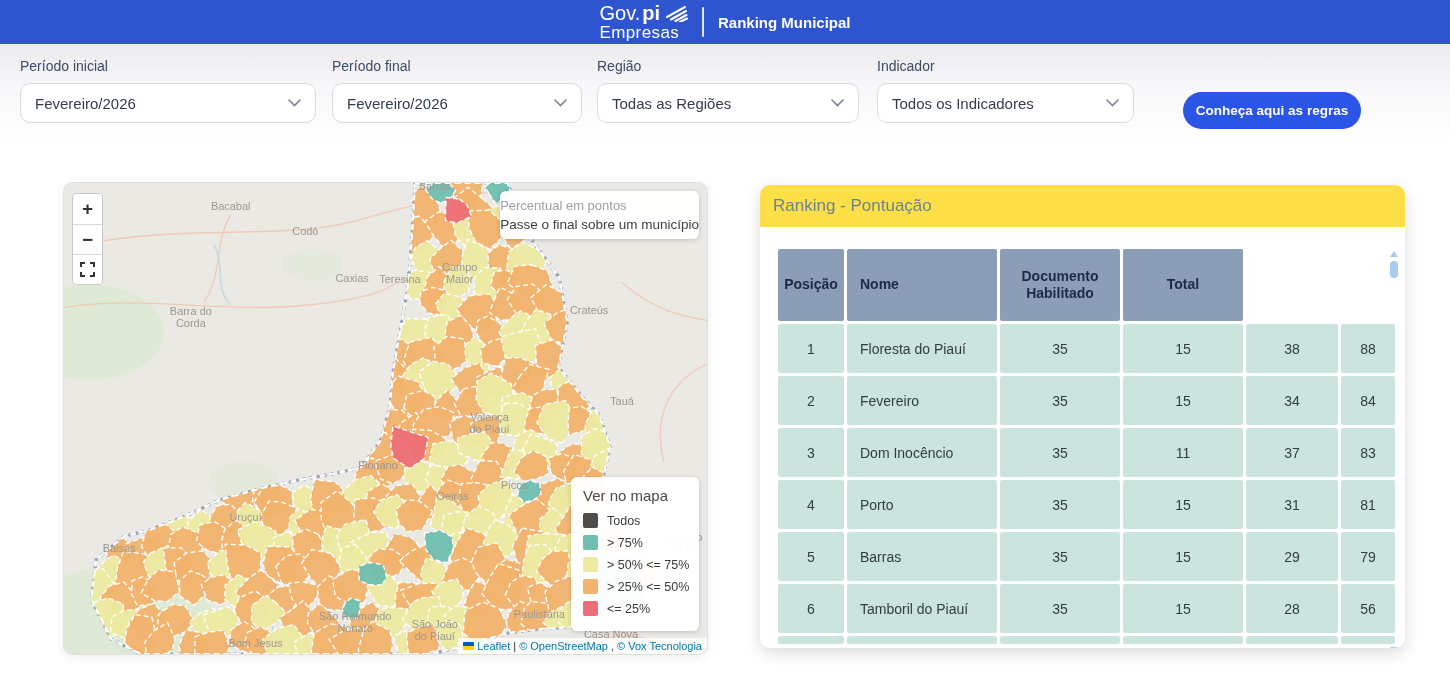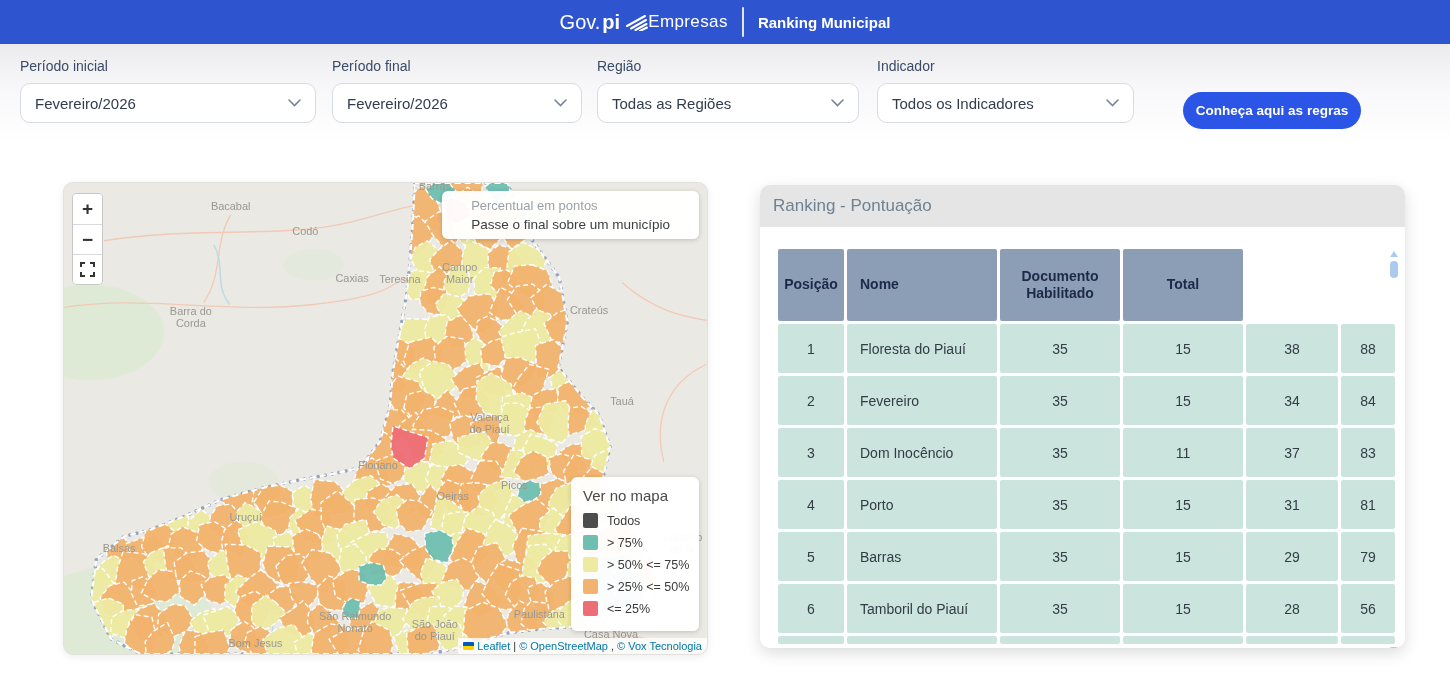--- a/index.html
+++ b/index.html
@@ -11,21 +11,21 @@
   }
   *{box-sizing:border-box;margin:0;padding:0;}
   html,body{width:1450px;height:675px;overflow:hidden;background:#fff;
     font-family:"Liberation Sans",sans-serif;}
   .stage{position:relative;width:1450px;height:675px;background:#fff;}
 
   
   .header{position:absolute;top:0;left:0;width:100%;height:44px;background:var(--header-blue);
     display:flex;align-items:center;justify-content:center;color:#fff;z-index:5;}
   .header-inner{display:flex;align-items:center;gap:14px;}
-  .logo{display:flex;flex-direction:row;line-height:1;}
+  .logo{display:flex;flex-direction:column;line-height:1;}
   .logo-l1{font-size:20px;display:flex;align-items:center;gap:2px;}
   .logo-l1 .gov{font-weight:400;}
   .logo-l1 .pi{font-weight:700;}
   .logo-l2{font-size:17px;font-weight:400;letter-spacing:.4px;margin-top:1px;}
   .logo-flag{margin-left:2px;}
   .header-divider{width:2px;height:30px;background:rgba(255,255,255,.85);border-radius:1px;}
   .app-title{font-size:15px;font-weight:700;}
 
   
   .top-fade{position:absolute;top:44px;left:0;width:100%;height:100px;
@@ -47,40 +47,40 @@
   .map-panel{position:absolute;left:63px;top:182px;width:645px;height:473px;
     border-radius:10px;overflow:hidden;background:#ebe9e4;border:1px solid #e2e1de;
     box-shadow:0 2px 8px rgba(0,0,0,.07);z-index:1;}
   .map-panel svg{display:block;}
   .map-ctrl{position:absolute;left:8px;top:10px;width:31px;background:#fff;
     border:1px solid rgba(0,0,0,.22);border-radius:5px;overflow:hidden;z-index:4;}
   .map-ctrl-btn{width:100%;height:30px;display:flex;align-items:center;justify-content:center;
     font-size:19px;font-weight:700;color:#333;cursor:pointer;background:#fff;}
   .map-ctrl-btn + .map-ctrl-btn{border-top:1px solid #d9d9d9;}
   .map-tooltip{position:absolute;top:8px;right:8px;background:rgba(255,255,255,.96);
-    border-radius:6px;box-shadow:0 1px 5px rgba(0,0,0,.18);padding:7px 29px;z-index:4;margin-left:40px;}
+    border-radius:6px;box-shadow:0 1px 5px rgba(0,0,0,.18);padding:7px 0;z-index:4;margin-left:40px;}
   .map-tooltip .tt1{font-size:13px;color:#9aa0a6;}
   .map-tooltip .tt2{font-size:13.5px;color:#3c4043;margin-top:4px;}
   .map-legend{position:absolute;right:8px;bottom:23px;width:128px;background:rgba(255,255,255,.97);
     border-radius:6px;box-shadow:0 1px 5px rgba(0,0,0,.18);padding:10px 12px 8px 12px;z-index:4;}
   .map-legend-title{font-size:15px;color:#4a4a4a;margin-bottom:9px;}
   .legend-item{display:flex;align-items:center;margin-bottom:7px;cursor:pointer;}
   .legend-swatch{width:15px;height:15px;border-radius:2px;margin-right:9px;flex:0 0 15px;}
   .legend-label{font-size:12.5px;color:#3a3a3a;white-space:nowrap;}
   .map-attribution{position:absolute;right:0;bottom:0;background:rgba(255,255,255,.8);
     font-size:11px;color:#333;padding:2px 5px;z-index:4;display:flex;align-items:center;gap:3px;}
   .map-attribution a{color:#0078A8;text-decoration:none;}
   .flag{display:inline-block;width:11px;height:8px;border-radius:1px;overflow:hidden;}
   .flag .b{display:block;width:100%;height:4px;background:#005BBB;}
   .flag .y{display:block;width:100%;height:4px;background:#FFD500;}
 
   
   .rank-panel{position:absolute;left:760px;top:185px;width:645px;height:463px;background:#fff;
     border-radius:10px;overflow:hidden;box-shadow:0 5px 16px rgba(0,0,0,.14);z-index:1;}
-  .rank-title-bar{height:42px;background:#e5e5e5;display:flex;align-items:center;padding-left:13px;}
+  .rank-title-bar{height:42px;background:#fde047;display:flex;align-items:center;padding-left:13px;}
   .rank-title{font-size:17px;color:#6f8292;}
   .table-area{position:relative;padding:22px 0 0 18px;}
   .t-grid{display:grid;grid-template-columns:66px 150px 120px 120px 92px 54px;gap:3px;width:617px;}
   .t-head{height:72px;background:var(--th-bg);color:#1e2947;font-weight:700;font-size:14px;
     display:flex;align-items:center;justify-content:center;text-align:center;border-radius:2px;
     padding:0 6px;line-height:1.25;}
   .t-head.left{justify-content:flex-start;text-align:left;padding-left:13px;}
   .t-row{display:contents;}
   .t-cell{height:49px;background:var(--row-bg);color:#333b45;font-size:14px;
     display:flex;align-items:center;justify-content:center;border-radius:2px;}

